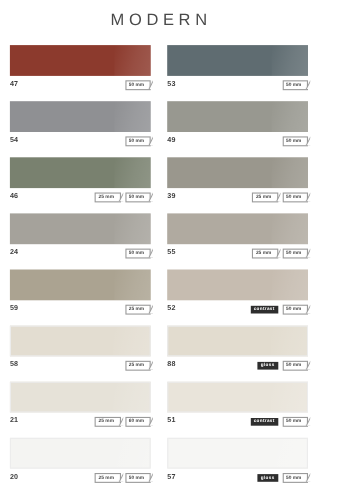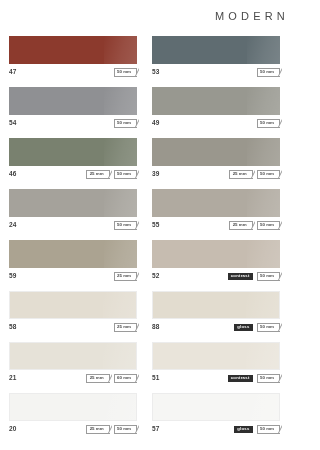--- a/index.html
+++ b/index.html
@@ -16,22 +16,22 @@
 
   .page {
     position: relative;
     width: 289px;
     height: 450px;
     box-sizing: border-box;
     background: #ffffff;
   }
 
   .catalog-title {
-    text-align: right;
-    font-size: 11px;
+    text-align: center;
+    font-size: 15px;
     letter-spacing: 4.2px;
     color: #4a4a4a;
     font-weight: 400;
     padding-top: 10px;
     padding-left: 4px;
     margin: 0 0 14px 0;
     font-family: "Liberation Sans", sans-serif;
   }
 
   .swatch-grid {

